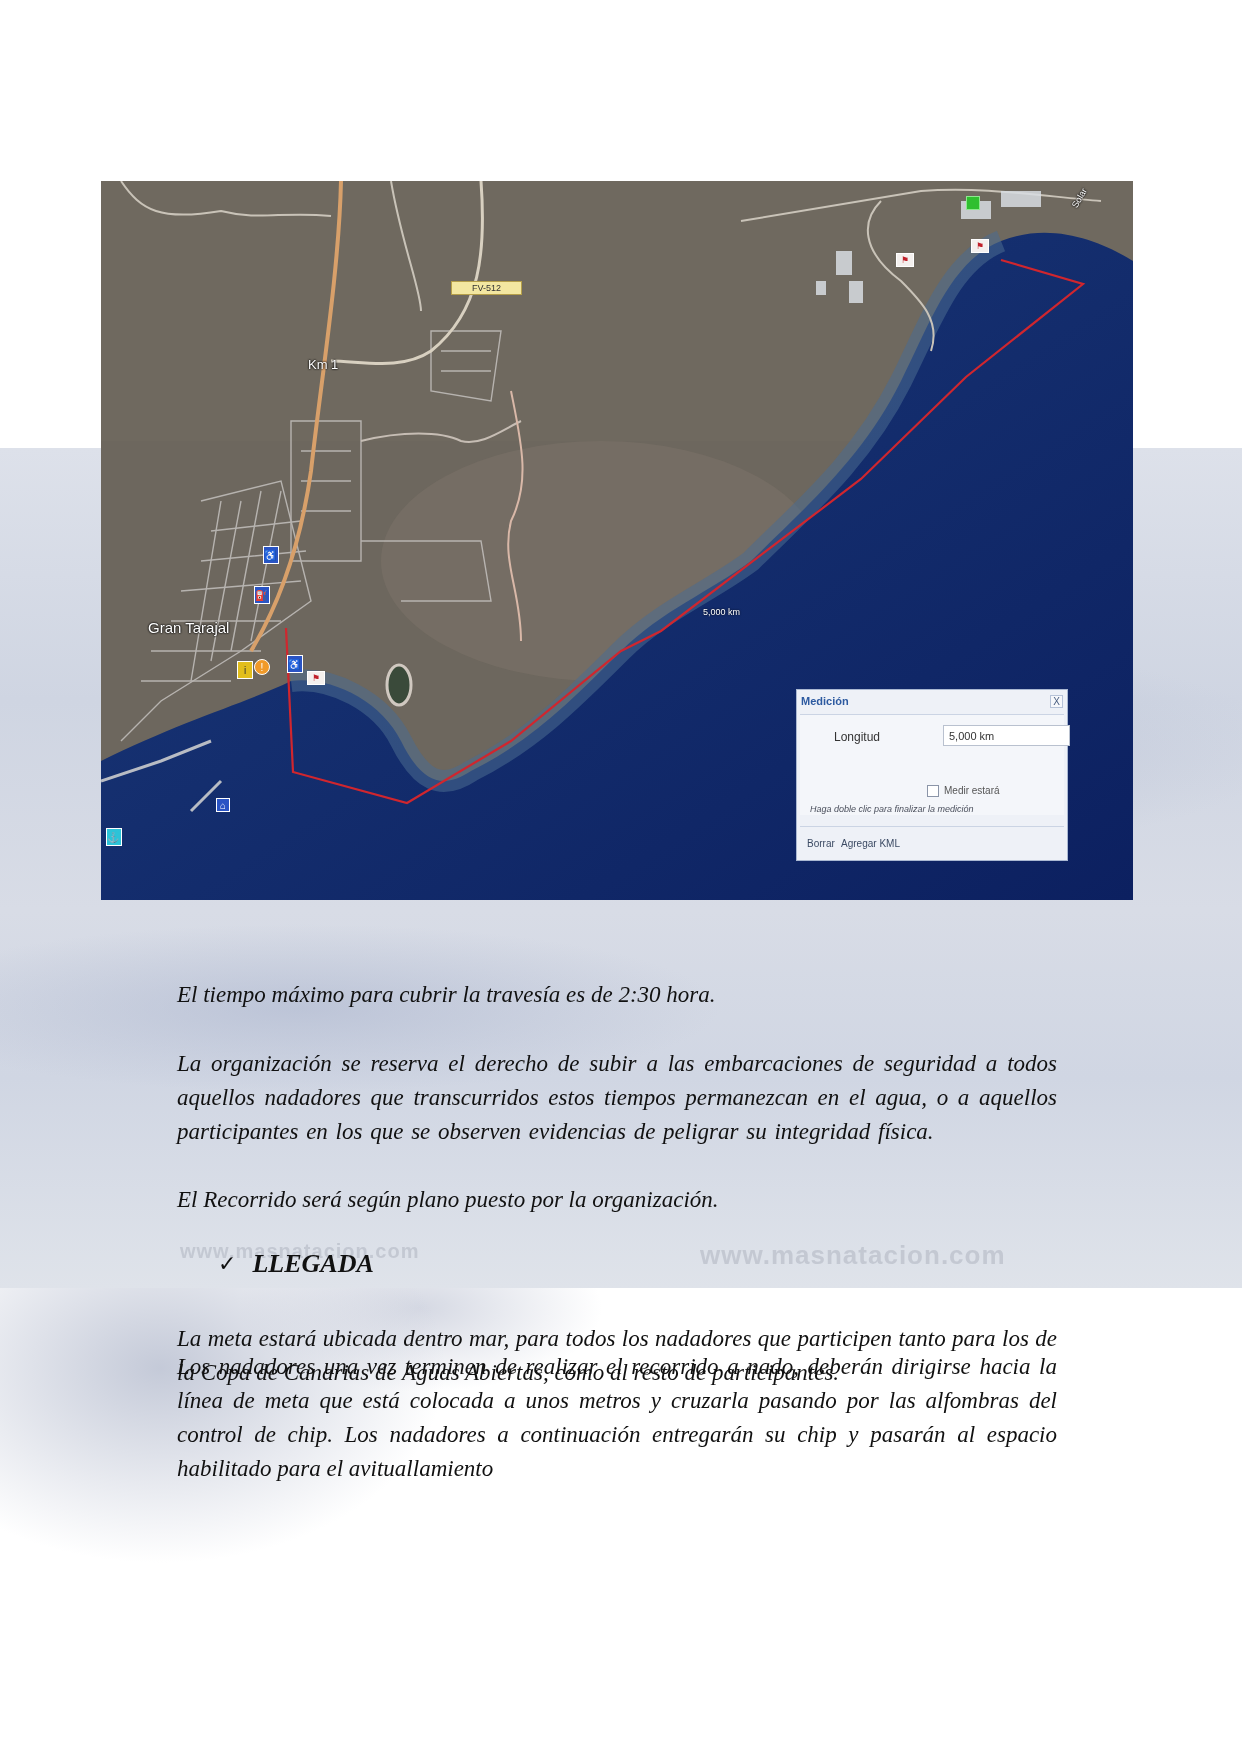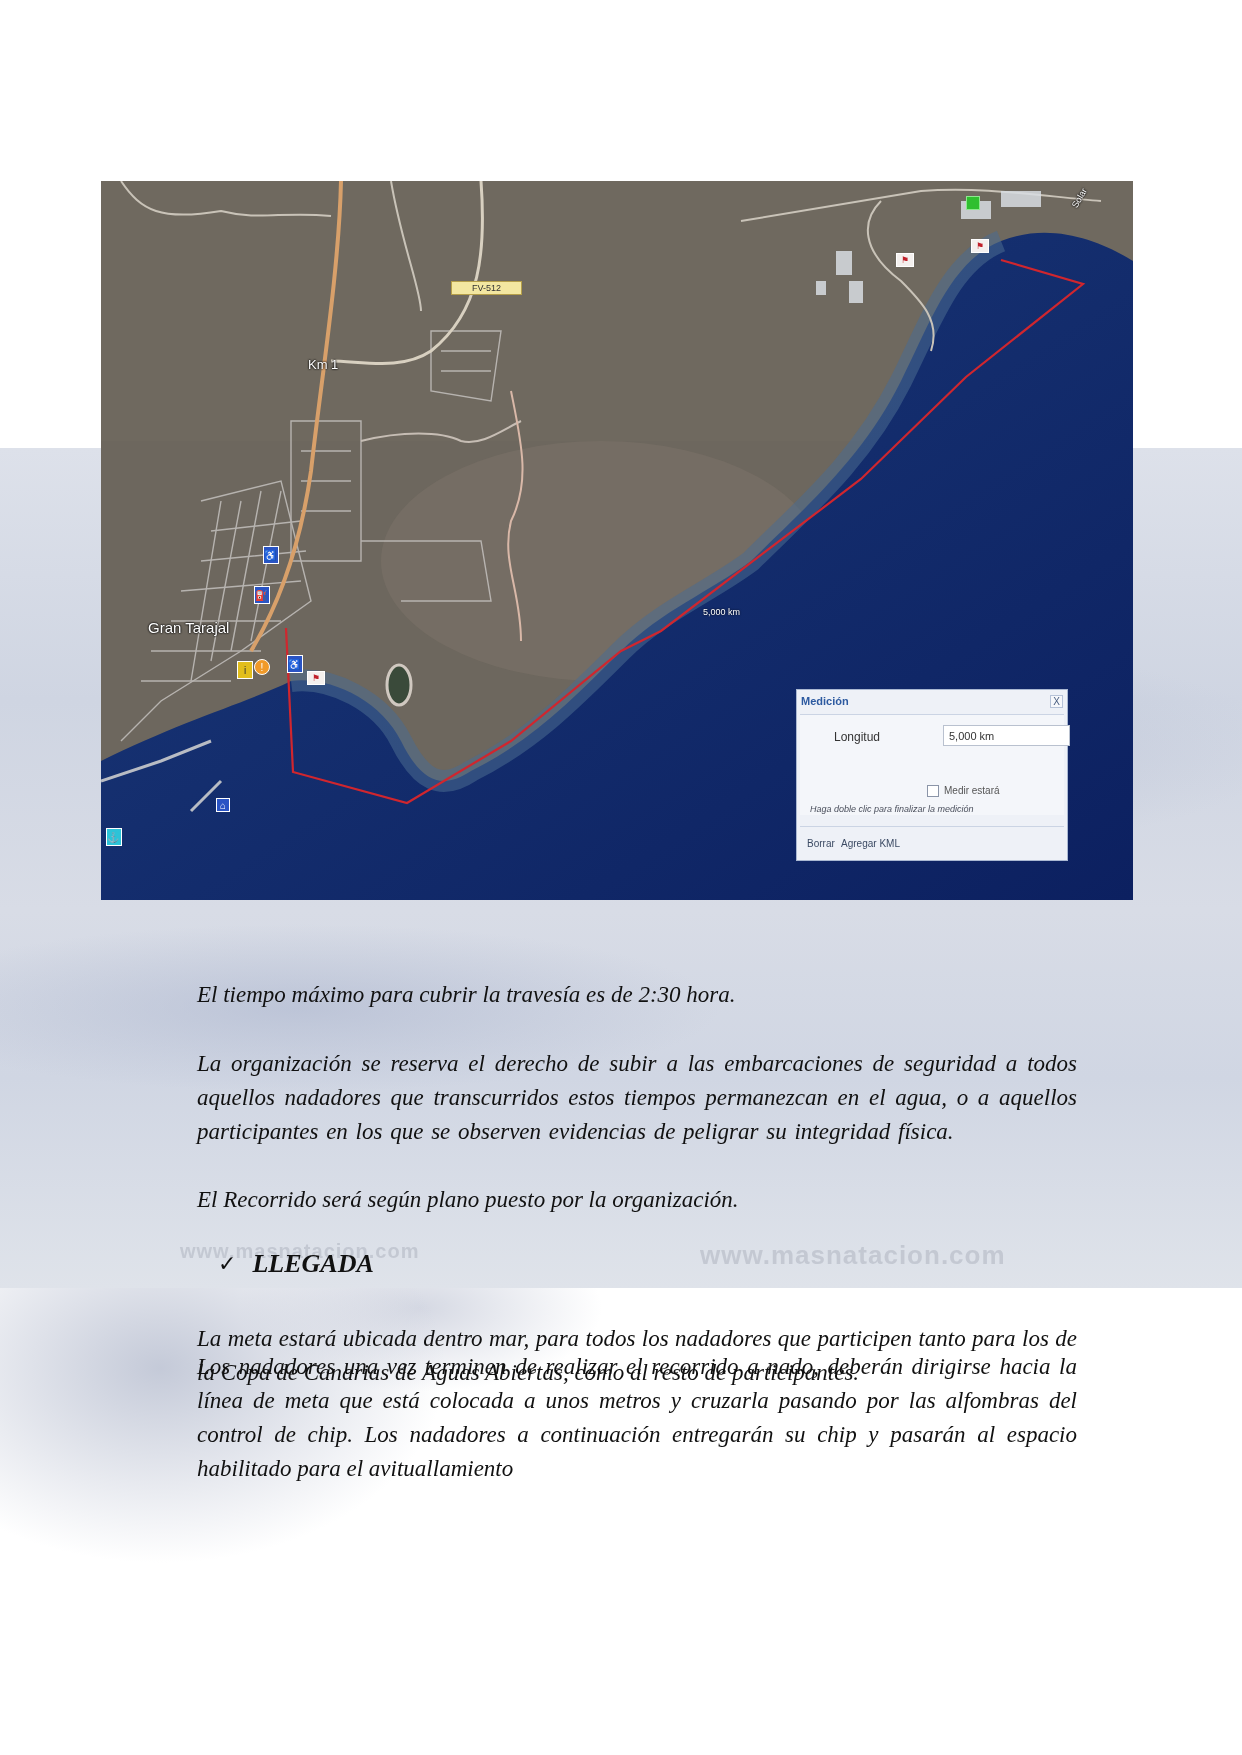--- a/index.html
+++ b/index.html
@@ -80,21 +80,20 @@
   .hint { position: absolute; left: 13px; top: 114px; font-size: 9px; color: #4a4f5c; font-style: italic; }
   .panel-sep2 { position: absolute; left: 3px; right: 3px; top: 136px; height: 1px; background: #cbd4e4; }
   .panel-foot { position: absolute; left: 10px; top: 148px; font-size: 10px; color: #3b4a63; }
   .panel-foot span { margin-right: 4px; cursor: pointer; }
 
   
   .text {
     position: absolute; left: 177px; width: 880px; font-style: italic; font-size: 23px;
     line-height: 34px; text-align: justify; color: #111;
     font-family: "Liberation Serif", serif;
-    margin-left: 20px;
   }
   .text.nojust { text-align: left; }
   .heading {
     position: absolute; left: 218px; top: 1249px; font-size: 26px; font-weight: bold; font-style: italic;
     font-family: "Liberation Serif", serif; color: #111; display: flex; align-items: center;
   }
   .heading .check { font-style: normal; font-weight: normal; font-size: 22px; margin-right: 16px; }
 </style>
 </head>
 <body>

